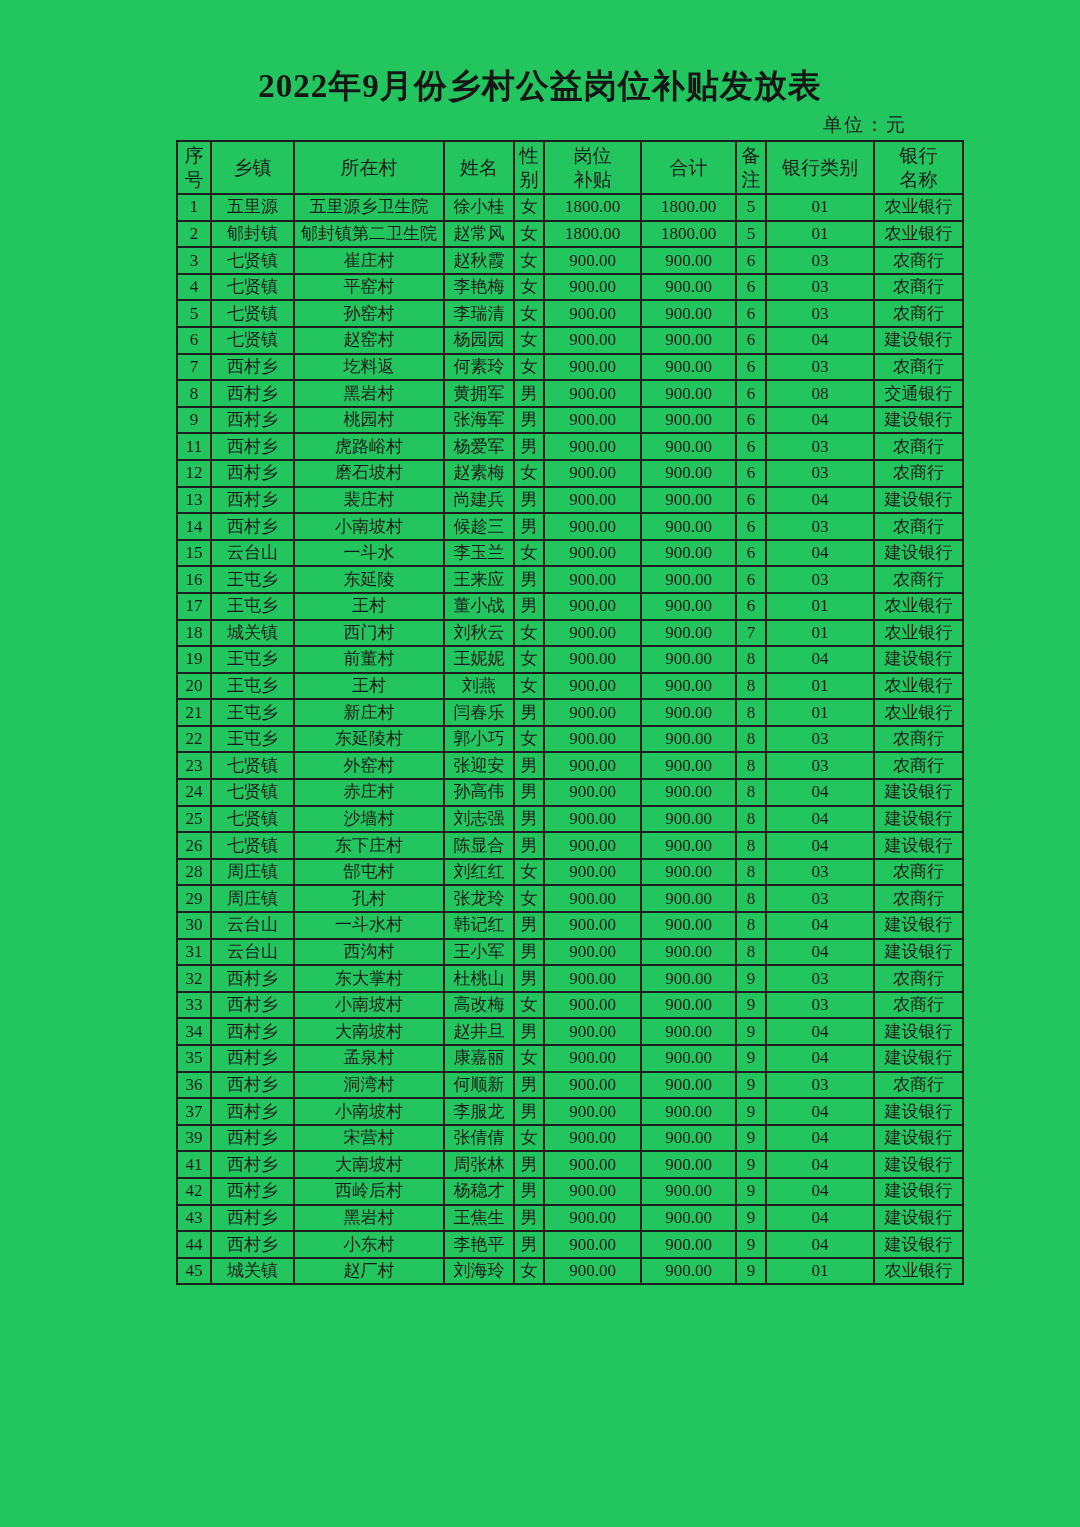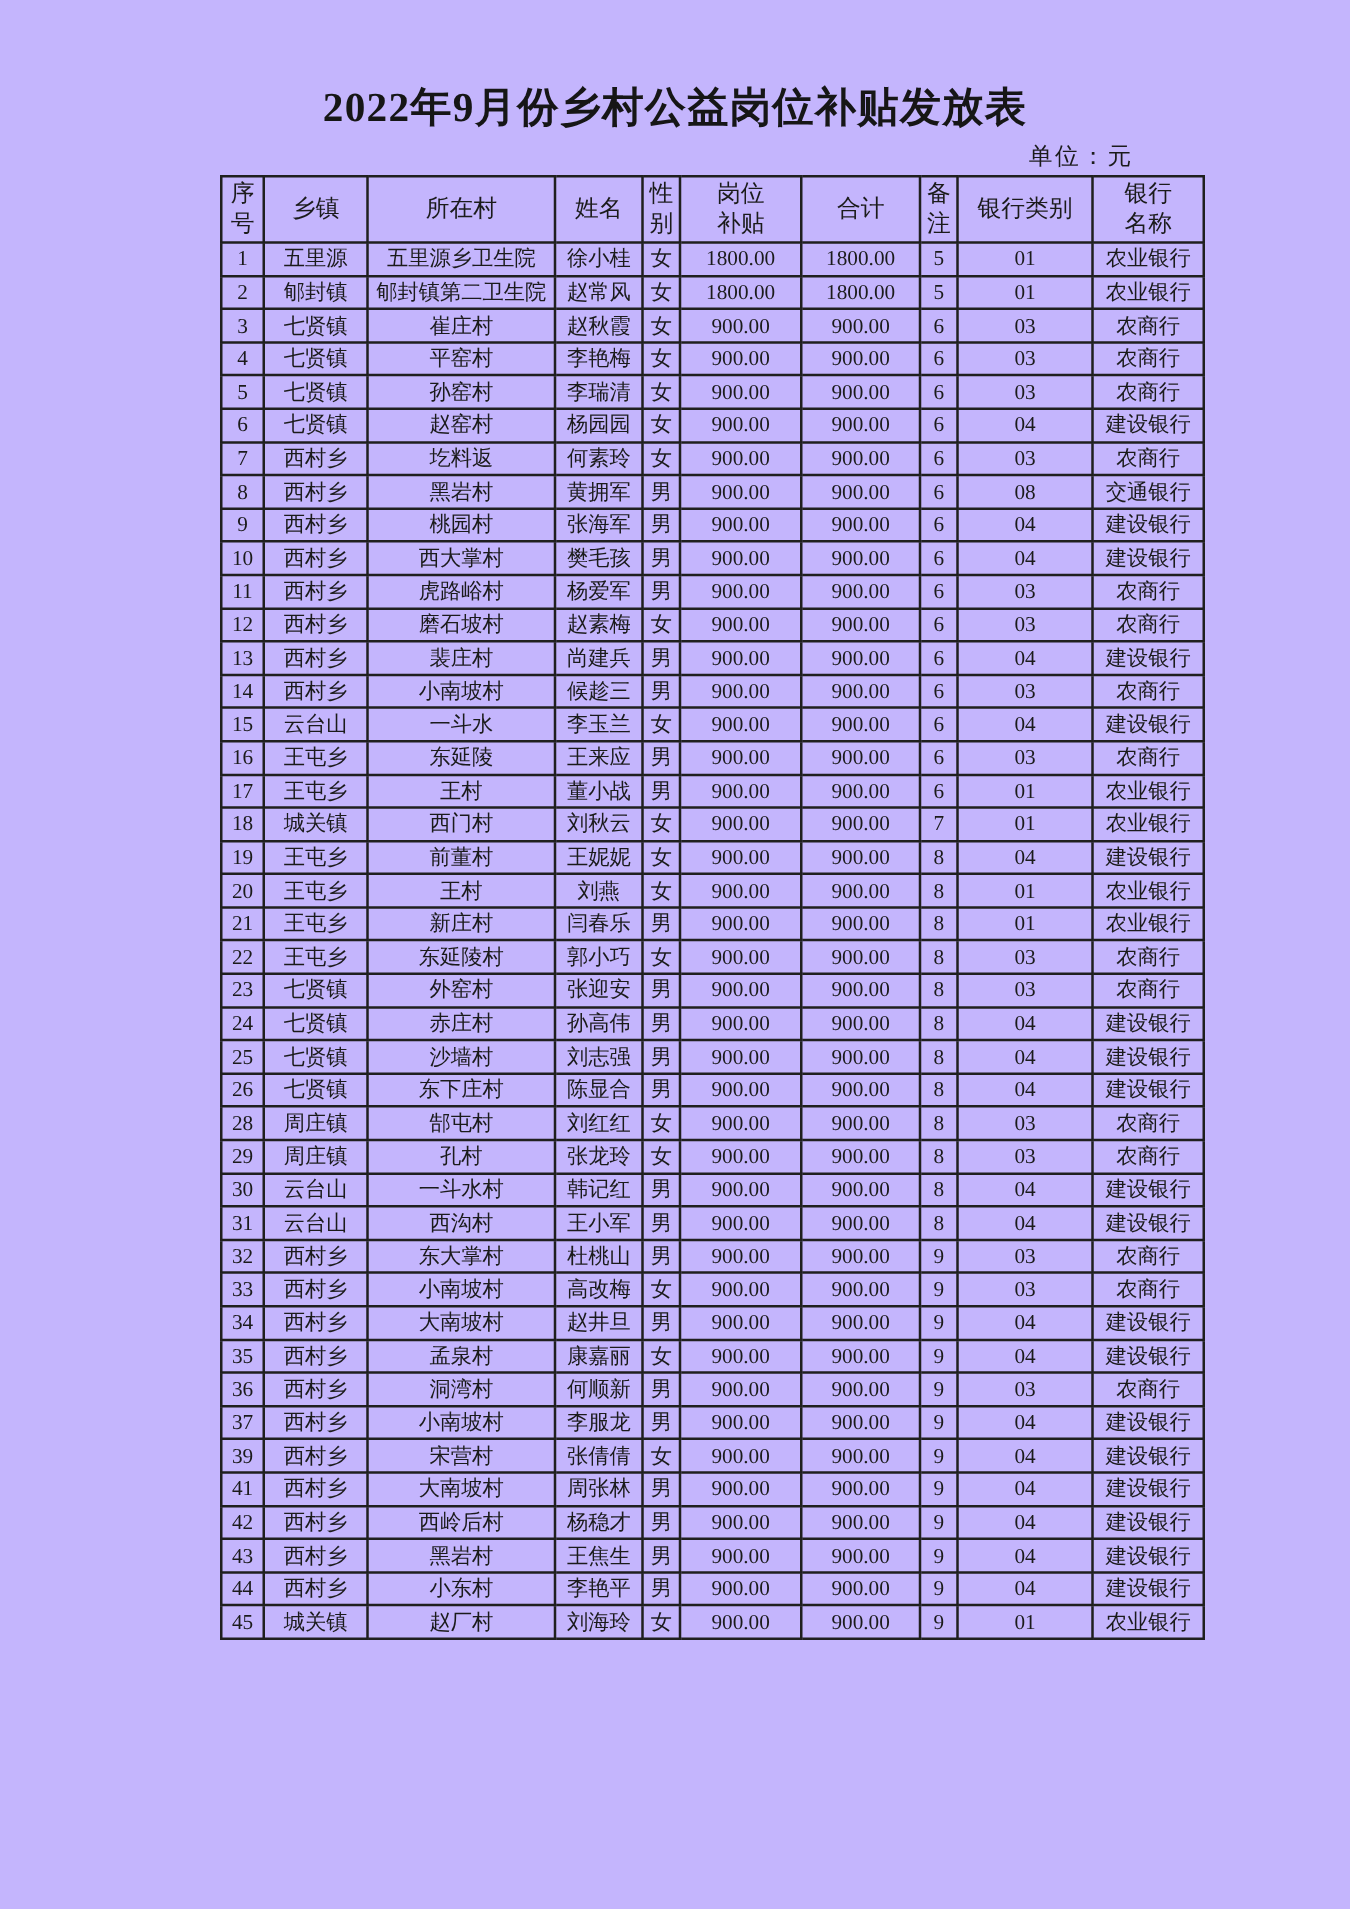--- a/index.html
+++ b/index.html
@@ -4,21 +4,21 @@
 <style>
   html, body {
     margin: 0;
     padding: 0;
     background: #ffffff;
   }
   .page {
     position: relative;
     width: 1080px;
     height: 1527px;
-    background: #c4b5fd;
+    background: #22c55e;
     font-family: "Liberation Serif", "DejaVu Serif", serif;
     color: #1b1b1b;
     overflow: hidden;
   }
   .doc-title {
     position: absolute;
     top: 64px;
     left: 0;
     width: 100%;
     margin: 0;
@@ -224,32 +224,20 @@
             <td>桃园村</td>
             <td>张海军</td>
             <td>男</td>
             <td>900.00</td>
             <td>900.00</td>
             <td>6</td>
             <td>04</td>
             <td>建设银行</td>
           </tr>
           <tr>
-            <td>10</td>
-            <td>西村乡</td>
-            <td>西大掌村</td>
-            <td>樊毛孩</td>
-            <td>男</td>
-            <td>900.00</td>
-            <td>900.00</td>
-            <td>6</td>
-            <td>04</td>
-            <td>建设银行</td>
-          </tr>
-          <tr>
             <td>11</td>
             <td>西村乡</td>
             <td>虎路峪村</td>
             <td>杨爱军</td>
             <td>男</td>
             <td>900.00</td>
             <td>900.00</td>
             <td>6</td>
             <td>03</td>
             <td>农商行</td>

